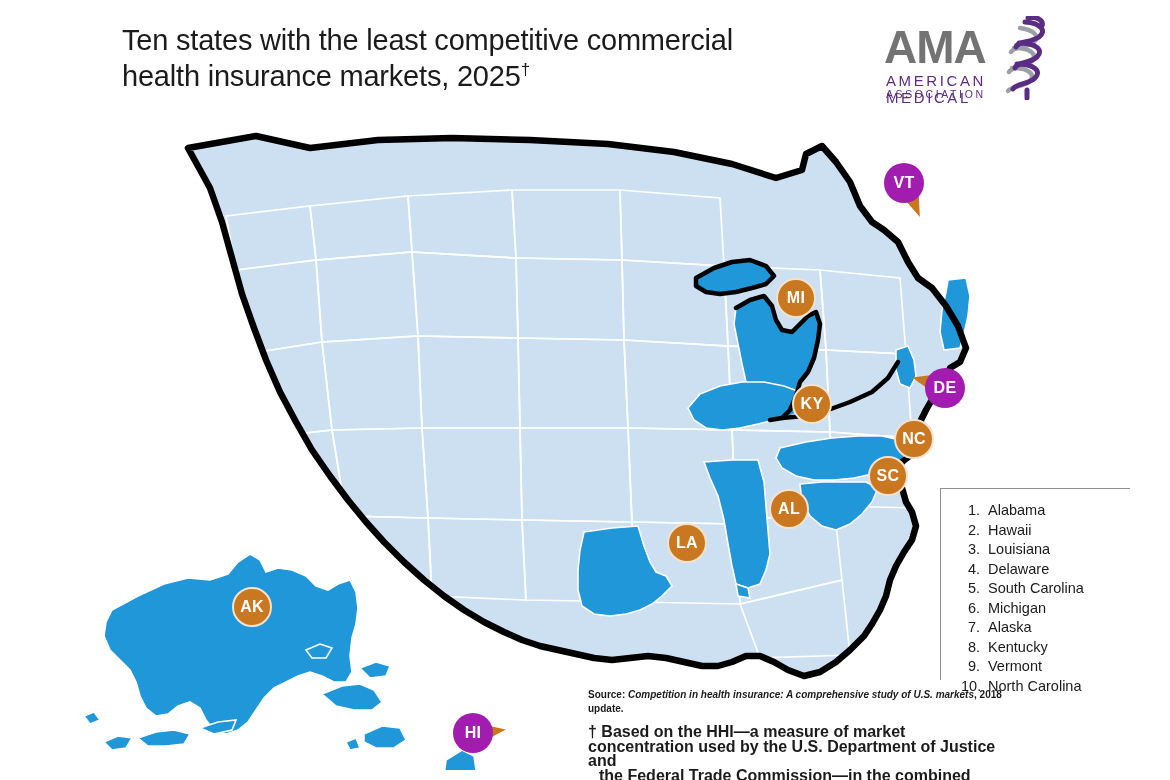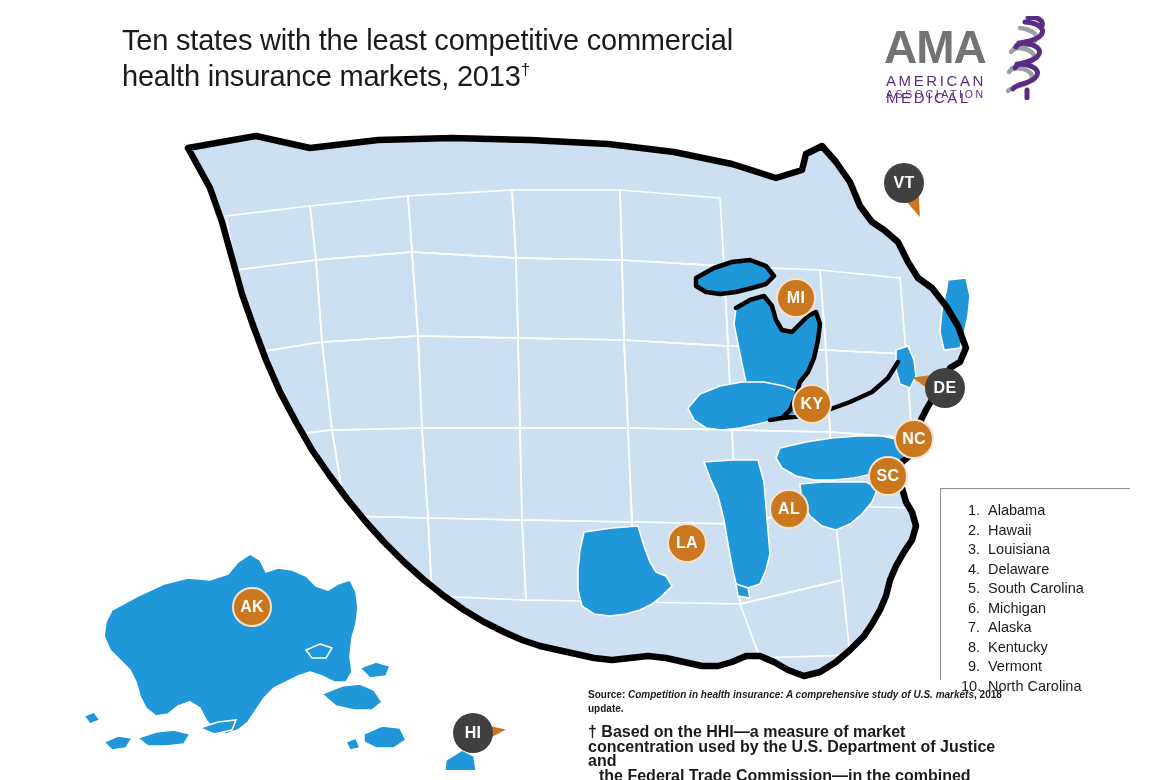--- a/index.html
+++ b/index.html
@@ -55,21 +55,21 @@
     background:#c9781f;
     border:2.5px solid #f4e2cf;
     box-sizing:border-box;
     color:#ffffff;
     font-size:16px;font-weight:bold;
     display:flex;align-items:center;justify-content:center;
     letter-spacing:0.3px;
     z-index:40;
   }
   .badge.plain{border:2.5px solid #f4e2cf;margin-left:48px;}
-  .badge.bubble{border:none;background:#404040;}
+  .badge.bubble{border:none;background:#a21caf;}
   .tail{position:absolute;width:0;height:0;z-index:39;}
 
   
   .legend{
     position:absolute;
     left:940px; top:488px;
     width:190px; height:192px;
     border-top:1.5px solid #8d8d8d;
     border-left:1.5px solid #8d8d8d;
     box-sizing:border-box;
@@ -98,21 +98,21 @@
   .note-dagger .ind{display:block; padding-left:11px;}
   .note-copy{font-size:10.5px; line-height:14px; font-weight:bold; padding-left:11px; margin-top:7px;}
 </style>
 </head>
 <body>
 
 <div id="root">
 
   <div class="title">
     <span>Ten states with the least competitive commercial</span><br>
-    <span>health insurance markets, 2013</span><sup>†</sup>
+    <span>health insurance markets, 2025</span><sup>†</sup>
   </div>
 
   <div class="logo">
     <div class="ama-word">AMA</div>
     <div class="ama-sub1">AMERICAN MEDICAL</div>
     <div class="ama-sub2">ASSOCIATION</div>
     <svg class="caduceus" width="56" height="84" viewBox="0 0 56 84">
       <g fill="none" stroke="#9aa0a6" stroke-width="4.4" stroke-linecap="round">
         <path d="M26 12 C40 14, 46 20, 40 26 C33 32, 20 30, 17 36"></path>
         <path d="M20 32 C36 32, 44 38, 38 45 C31 52, 18 50, 15 56"></path>

